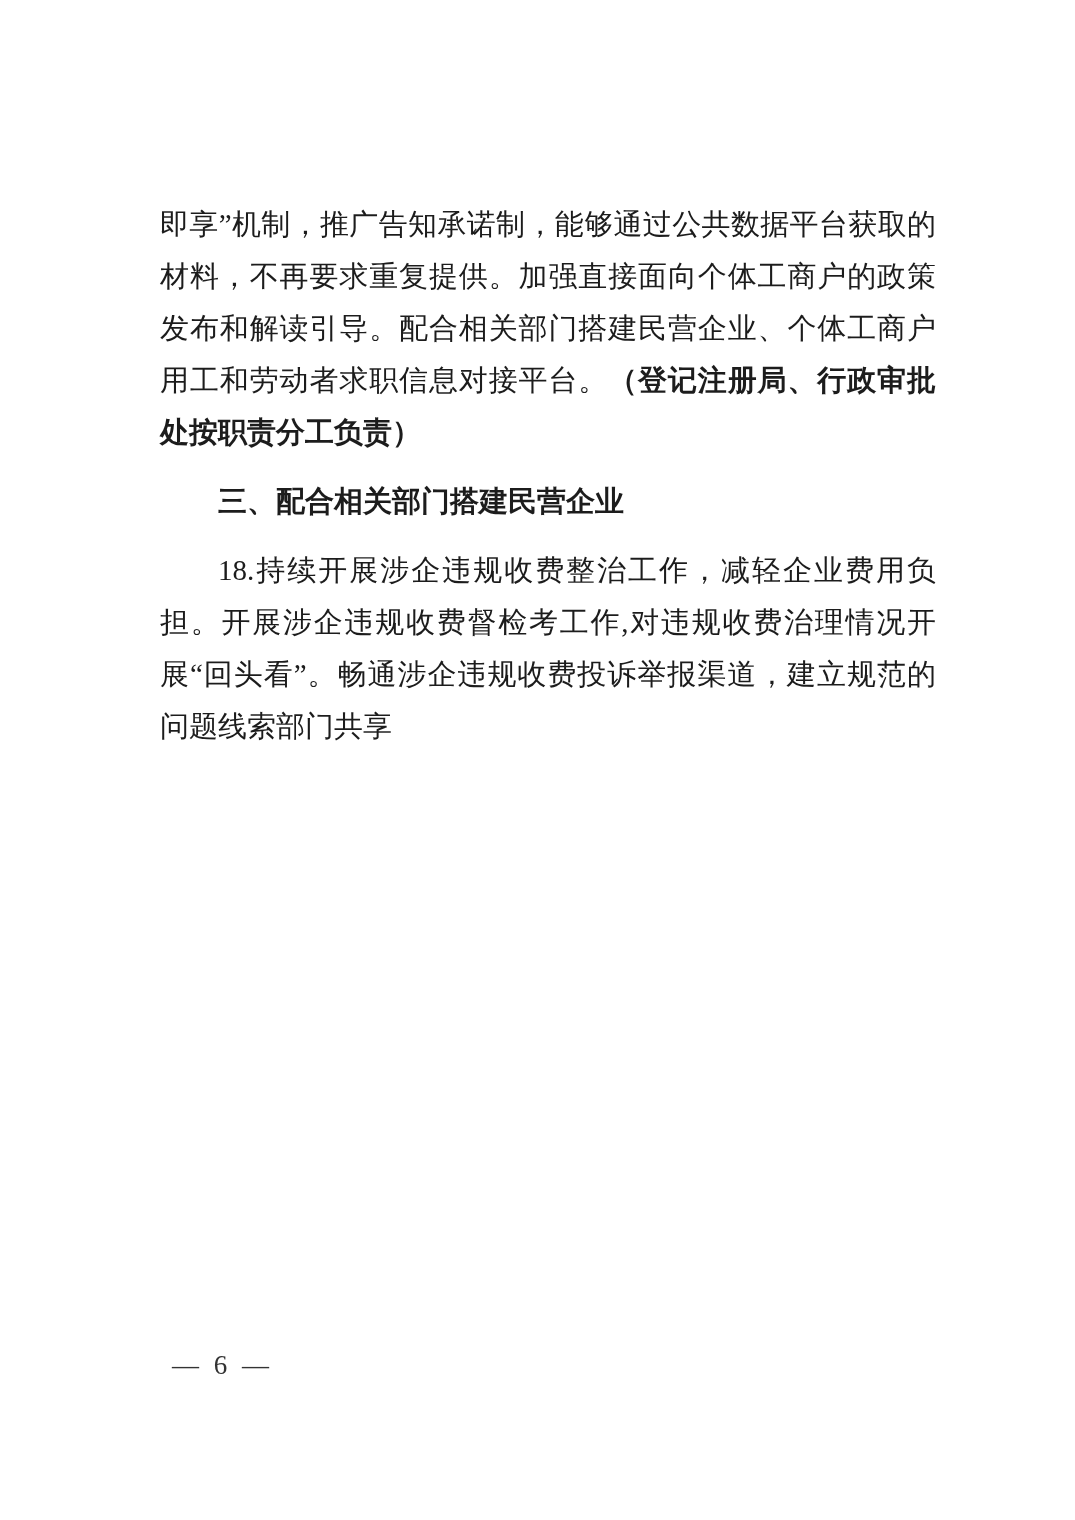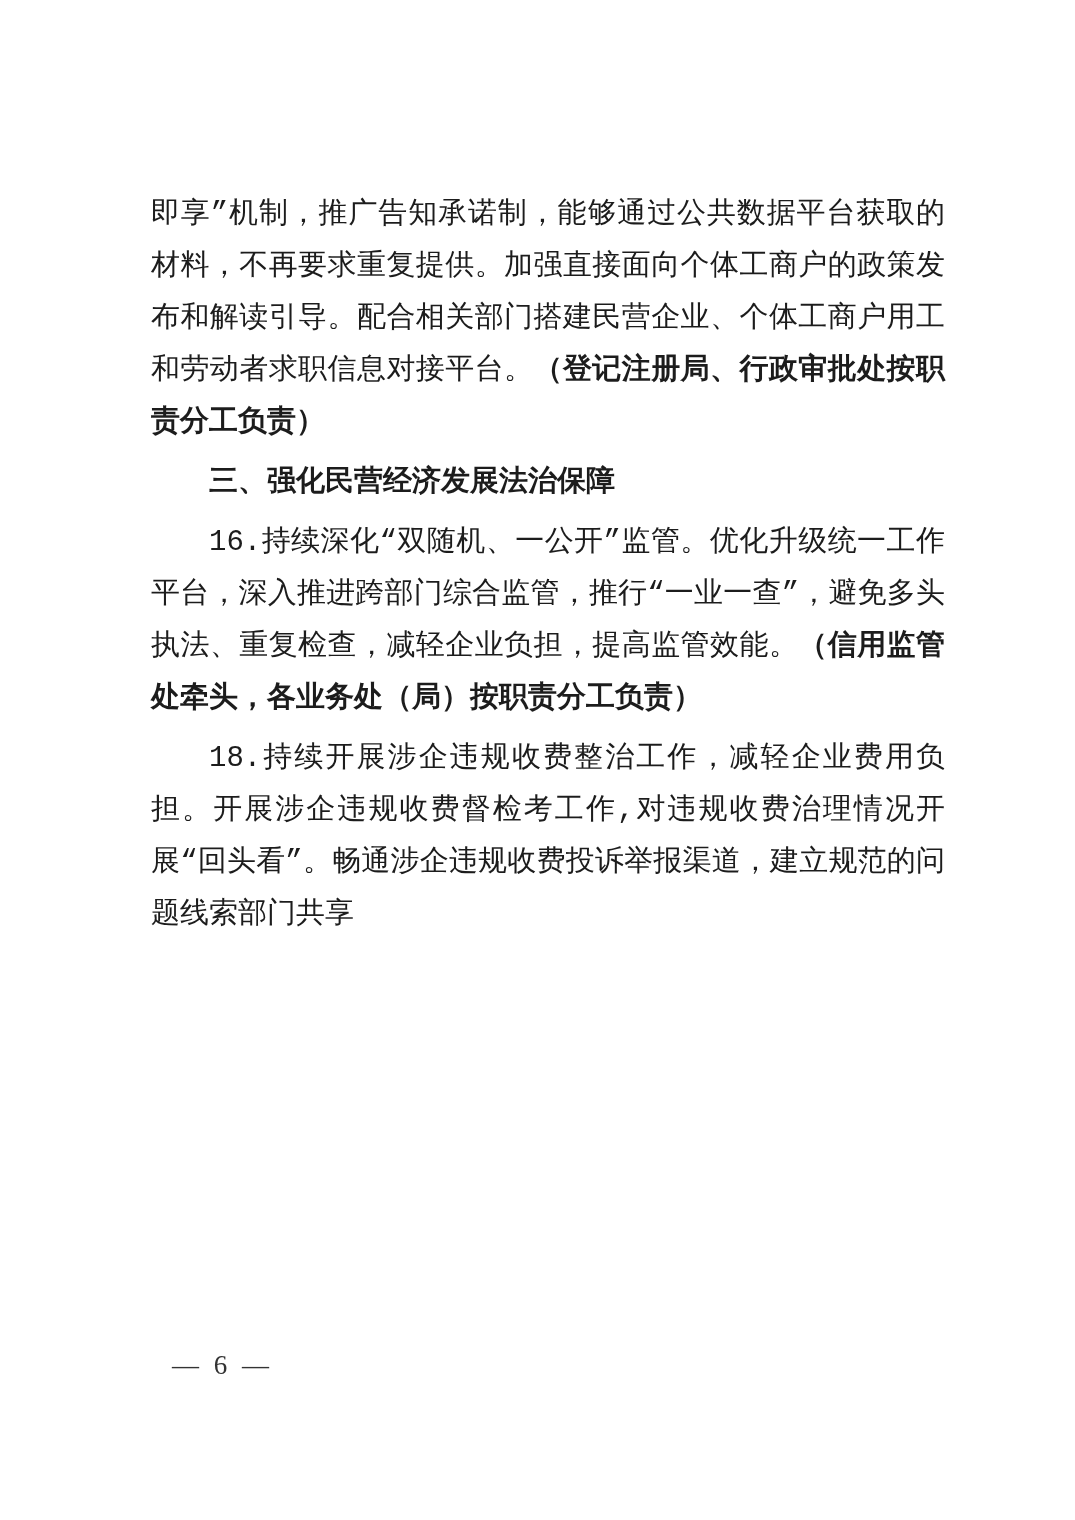--- a/index.html
+++ b/index.html
@@ -20,24 +20,23 @@
     left: 143px;
     top: 181px;
     width: 810px;
     font-family: "Liberation Serif", "DejaVu Serif", serif;
     font-size: 29px;
     line-height: 52px;
     color: #1c1c1c;
     text-align: justify;
   }
   .content p {
-    margin: 8px;
+    margin: 17px;
     padding: 0;
     text-indent: 2em;
-    font-family: Liberation Mono, monospace;
   }
   .content p.continuation {
     text-indent: 0;
   }
   .content p.heading {
     font-weight: 700;
     text-align: left;
   }
   .resp {
     font-weight: 700;
@@ -51,20 +50,19 @@
     color: #333333;
     letter-spacing: 4px;
   }
 </style>
 </head>
 <body>
 
 <div class="page">
   <div class="content" id="doc-body">
       <p class="continuation"><span>即享”机制，推广告知承诺制，能够通过公共数据平台获取的材料，不再要求重复提供。加强直接面向个体工商户的政策发布和解读引导。配合相关部门搭建民营企业、个体工商户用工和劳动者求职信息对接平台。</span><span class="resp">（登记注册局、行政审批处按职责分工负责）</span></p>
-      <p class="heading"><span>三、强化民营经济发展法治保障</span></p>
-      <p class="body"><span>16.持续深化“双随机、一公开”监管。优化升级统一工作平台，深入推进跨部门综合监管，推行“一业一查”，避免多头执法、重复检查，减轻企业负担，提高监管效能。</span><span class="resp">（信用监管处牵头，各业务处（局）按职责分工负责）</span></p>
+      <p class="heading"><span>三、配合相关部门搭建民营企业</span></p>
       <p class="body"><span>18.持续开展涉企违规收费整治工作，减轻企业费用负担。开展涉企违规收费督检考工作,对违规收费治理情况开展“回头看”。畅通涉企违规收费投诉举报渠道，建立规范的问题线索部门共享</span></p>
     </div>
   <div class="footer">
     <span>— 6 —</span>
   </div>
 </div>
 
 </body></html>

